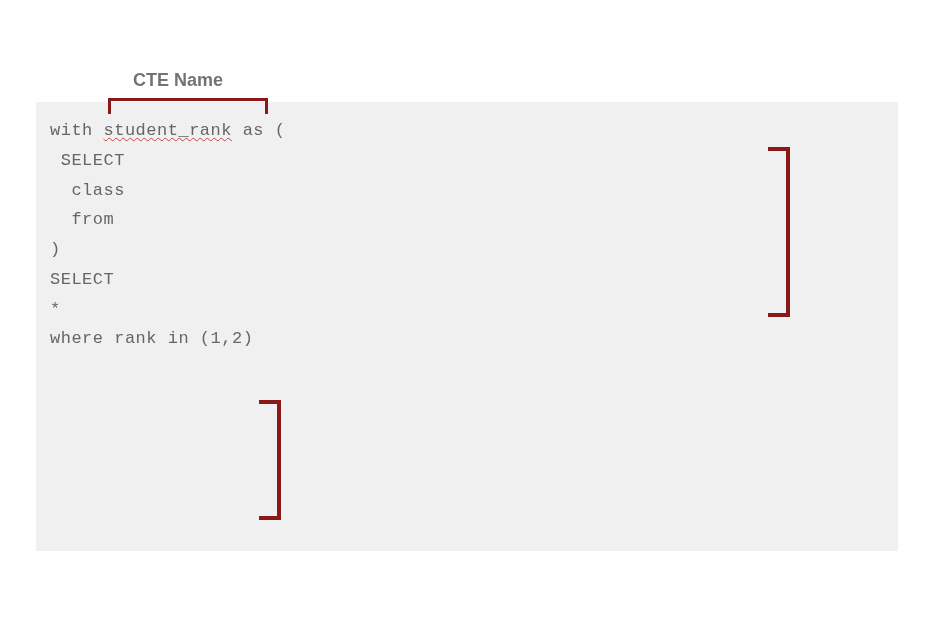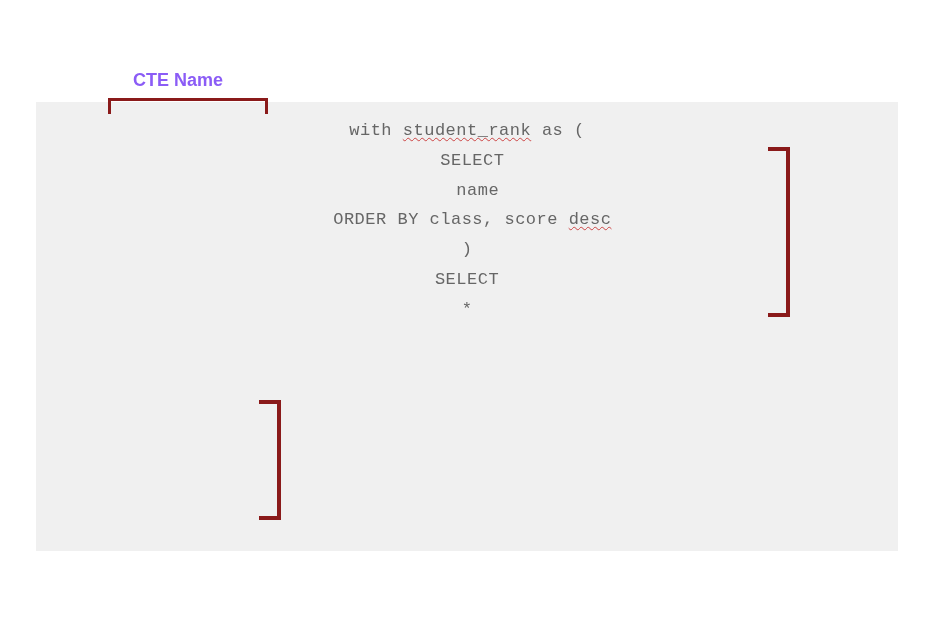--- a/index.html
+++ b/index.html
@@ -11,36 +11,35 @@
       background: #ffffff;
       font-family: Helvetica, Arial, sans-serif;
       width: 935px;
       height: 623px;
       position: relative;
     }
     .label {
       position: absolute;
       font-weight: bold;
       font-size: 18px;
-      color: #8b5cf6;
+      color: #737373;
     }
     .code-box {
       position: absolute;
       left: 36px;
       top: 102px;
       width: 862px;
       height: 449px;
       background: #f0f0f0;
       padding: 14px 14px;
       font-family: "Courier New", Courier, monospace;
       font-size: 17px;
       color: #666;
       line-height: 1.75;
       letter-spacing: 0.5px;
-      text-align: center;
     }
     .code-line {
       white-space: pre;
     }
     .squiggle {
       text-decoration: underline wavy #c44 1px;
       text-underline-offset: 2px;
     }
     .bracket {
       position: absolute;
@@ -82,23 +81,24 @@
 
 <div class="label" style="left:133px; top:70px;">CTE Name</div>
 
 <div class="label" style="left:807px; top:221px;">CTE Body</div>
 
 <div class="label" style="left:300px; top:450px;">CTE Usage</div>
 
 <div class="code-box">
   <div class="code-line"><span>with </span><span class="squiggle">student_rank</span><span> as (</span></div>
   <div class="code-line"> SELECT</div>
-  <div class="code-line">  name</div>
-  <div class="code-line"><span> ORDER BY class, score </span><span class="squiggle">desc</span></div>
+  <div class="code-line">  class</div>
+  <div class="code-line">  from</div>
   <div class="code-line">)</div>
   <div class="code-line"></div>
   <div class="code-line">SELECT</div>
   <div class="code-line">*</div>
+  <div class="code-line">where rank in (1,2)</div>
 </div>
 
 <div class="bracket bracket-name"></div>
 <div class="bracket bracket-body"></div>
 <div class="bracket bracket-usage"></div>
 
 </body></html>

